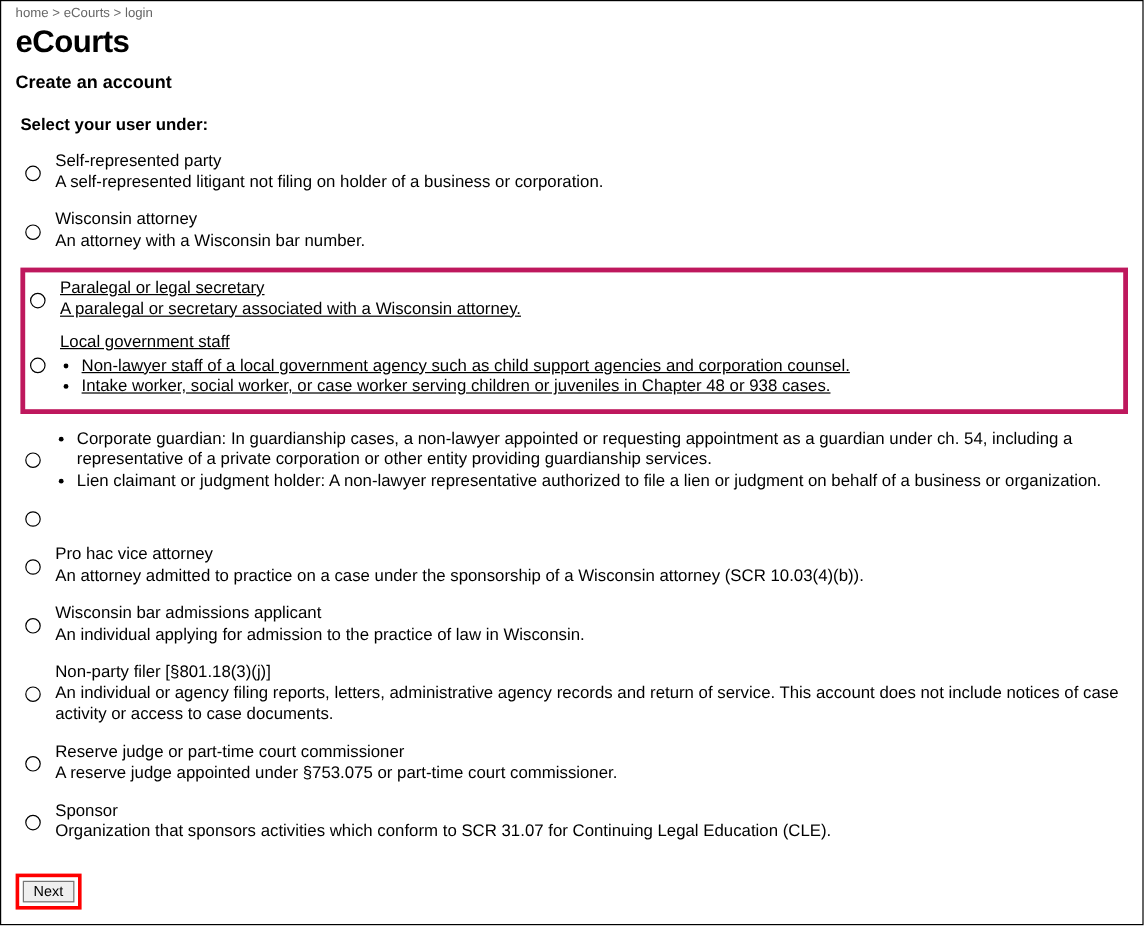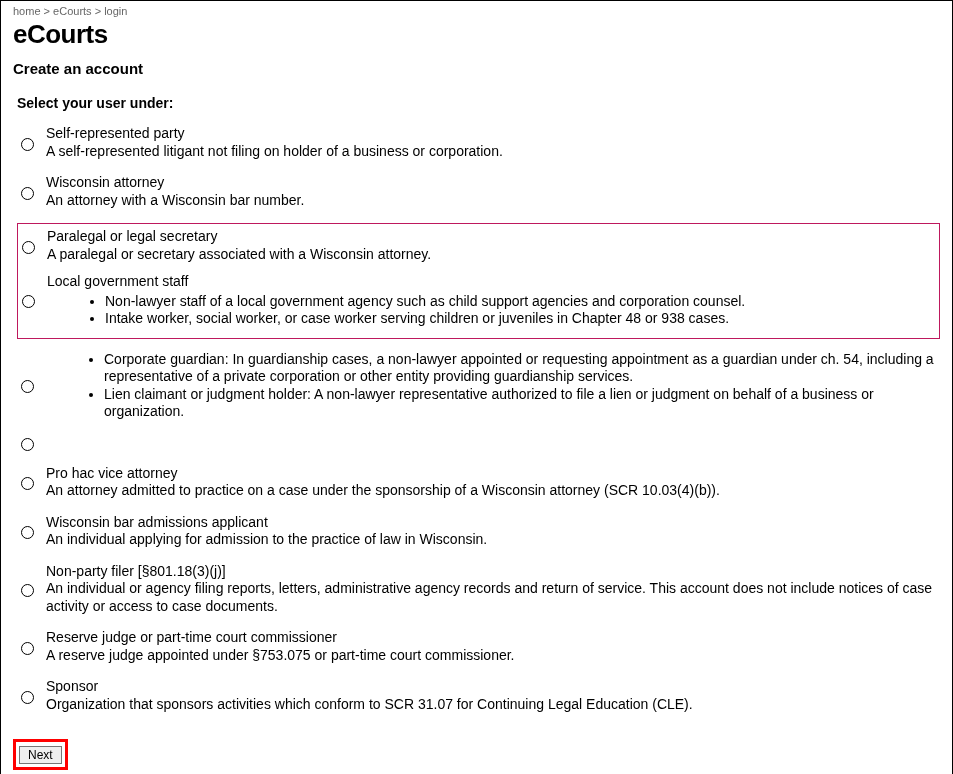--- a/index.html
+++ b/index.html
@@ -72,28 +72,28 @@
       display: block;
     }
     .option-label ul {
       margin-top: 2px;
       margin-left: 18px;
       padding-left: 0;
     }
     .option-label ul li {
       font-size: 14px;
       line-height: 1.25;
-      margin-left: 40px;
     }
     .highlight-box {
-      border: 1px solid #be185d;
+      border: 4px solid #be185d;
       padding: 4px 4px 0 4px;
       margin-left: -4px;
       margin-right: 0;
       margin-bottom: 10px;
+      text-decoration: underline;
     }
     .highlight-box .option {
       margin-bottom: 10px;
     }
     .next-wrap {
       border: 3px solid #ff0000;
       display: inline-block;
       padding: 3px;
       margin-top: 12px;
       margin-left: 0px;

